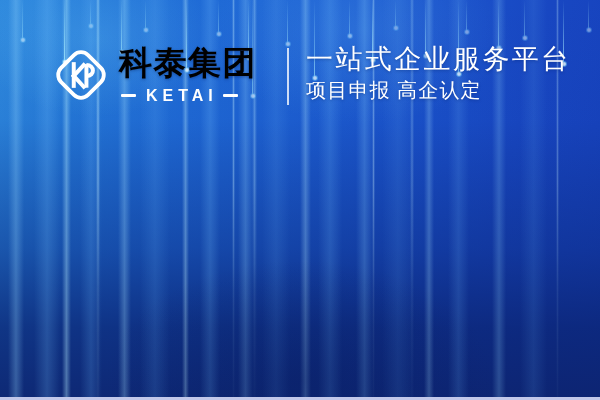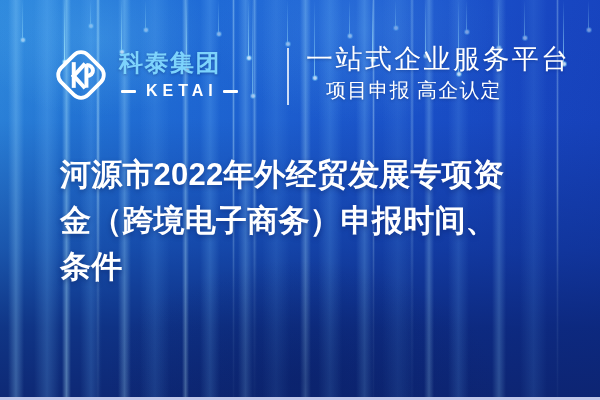--- a/index.html
+++ b/index.html
@@ -139,22 +139,22 @@
     position: absolute;
     left: 52px;
     top: 46px;
     display: flex;
     align-items: center;
     gap: 9px;
   }
   .brand-mark { width: 58px; height: 58px; display: block; flex: none; }
   .brand-words { display: flex; flex-direction: column; }
   .brand-name {
-    color: #7dd3fc;
-    font-size: 24px;
+    color: #000000;
+    font-size: 33px;
     line-height: 1.02;
     font-weight: 700;
     letter-spacing: 1.5px;
     white-space: nowrap;
     text-shadow: 0 1px 3px rgba(6,28,90,0.40);
   }
   .brand-latin-row {
     display: flex;
     align-items: center;
     gap: 5px;
@@ -205,21 +205,20 @@
   .slogan-sub {
     color: #ffffff;
     font-family: "Liberation Serif", "DejaVu Serif", serif;
     font-size: 20px;
     line-height: 1.2;
     font-weight: 400;
     letter-spacing: 1.2px;
     white-space: nowrap;
     margin-top: 4px;
     text-shadow: 0 1px 3px rgba(6,28,90,0.35);
-    margin-left: 20px;
   }
 
   
   .headline {
     position: absolute;
     left: 60px;
     top: 152px;
     width: 516px;
     color: #ffffff;
     font-size: 31px;
@@ -362,21 +361,16 @@
 
     <div class="header-divider"></div>
 
     <div class="slogan-block">
       <div class="slogan-main">一站式企业服务平台</div>
       <div class="slogan-sub">项目申报 高企认定</div>
     </div>
 
   </div>
 
-  <div class="headline" id="headline">
-      <div>河源市2022年外经贸发展专项资</div>
-      <div>金（跨境电子商务）申报时间、</div>
-      <div>条件</div>
-    </div>
 
   <div class="bottom-strip"></div>
 
 </div>
 
 </body></html>

